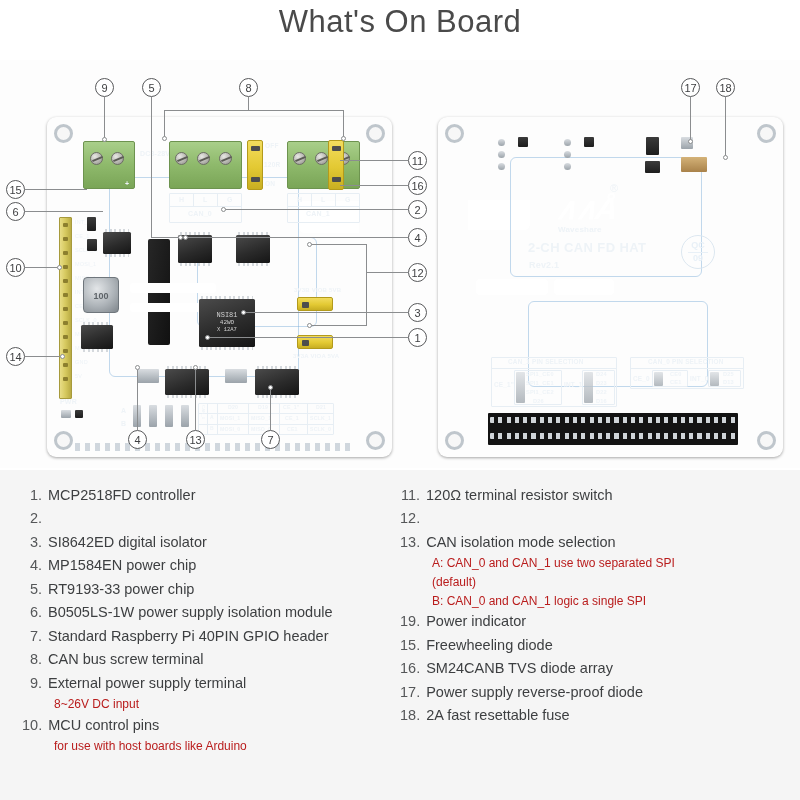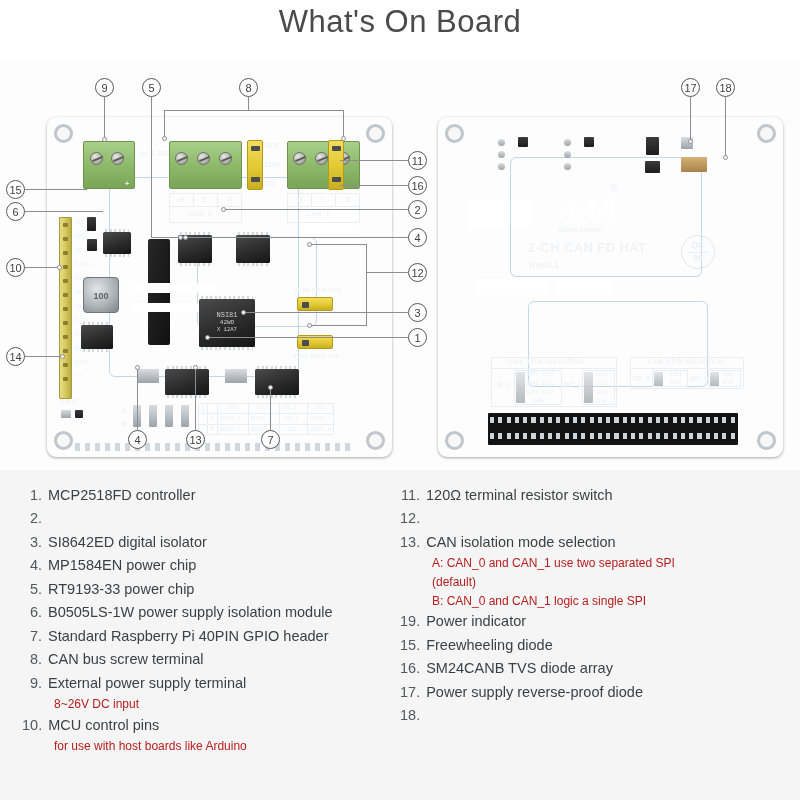--- a/index.html
+++ b/index.html
@@ -685,17 +685,18 @@
       <div class="legend-item">
         <span class="legend-num">16.</span>
         <span class="legend-text"><span class="b">SM24CANB</span><span> TVS diode array</span></span>
       </div>
       <div class="legend-item">
         <span class="legend-num">17.</span>
         <span class="legend-text"><span class="b">Power supply reverse-proof diode</span><span></span></span>
       </div>
       <div class="legend-item">
         <span class="legend-num">18.</span>
+        <span class="legend-text"><span class="b">2A fast resettable fuse</span><span></span></span>
       </div>
     </div>
   </div>
 
 </div>
 
 </body></html>

